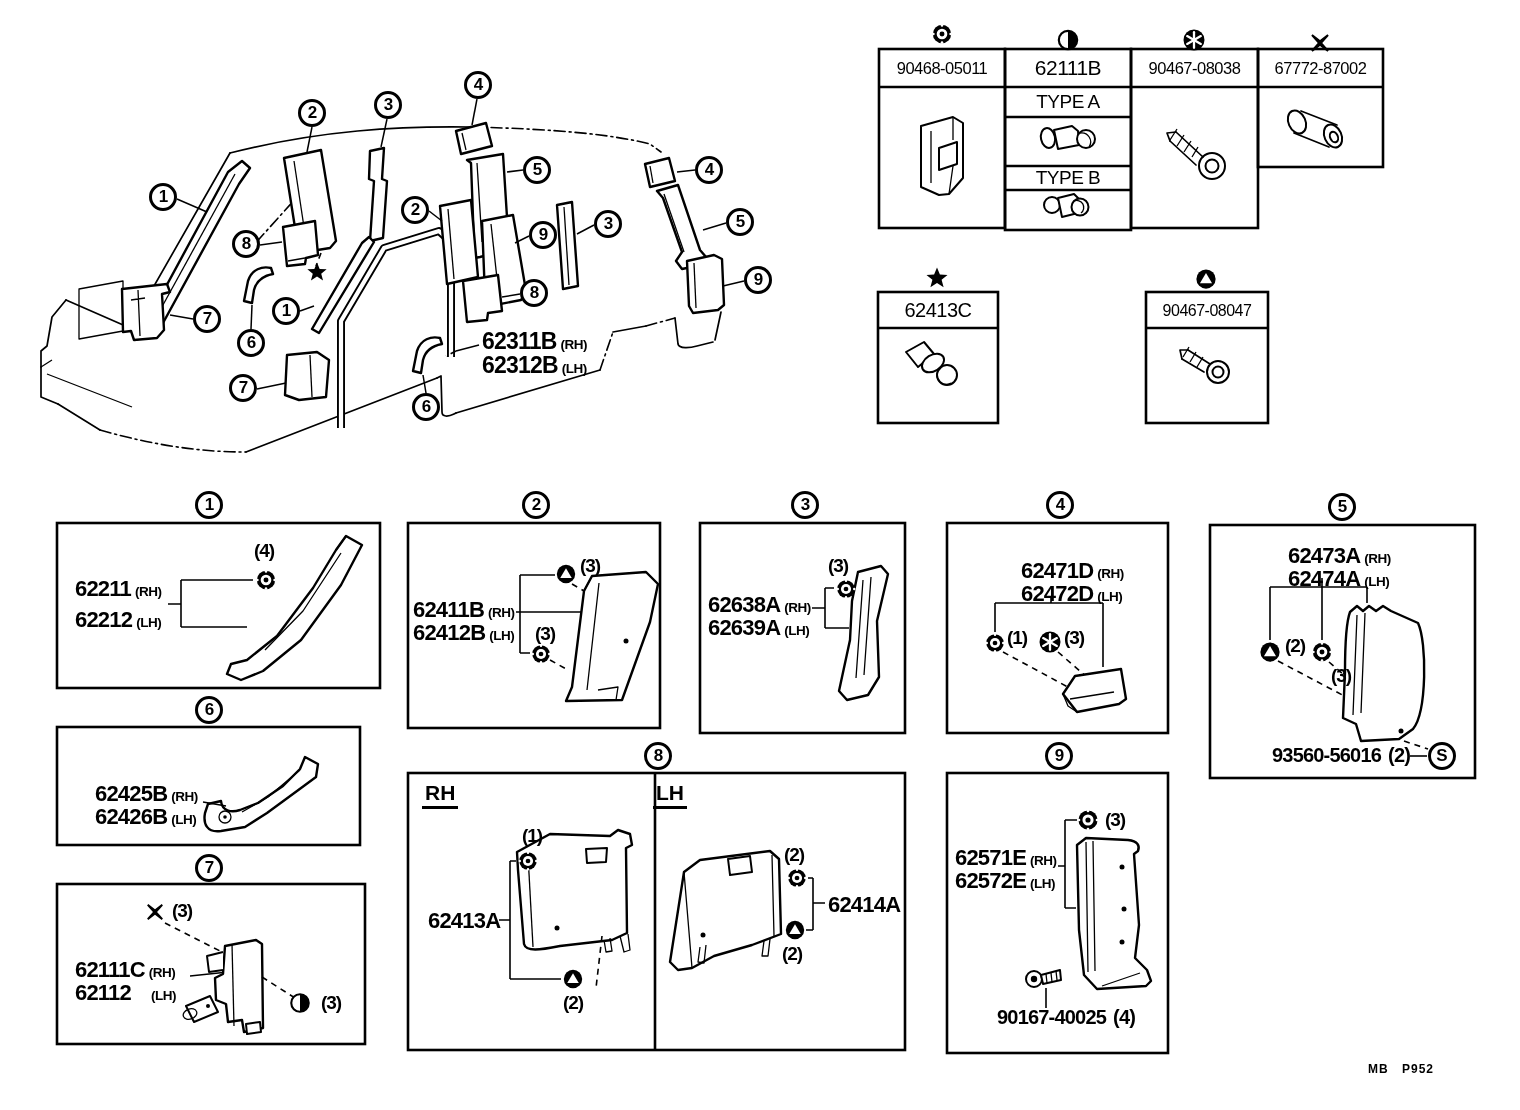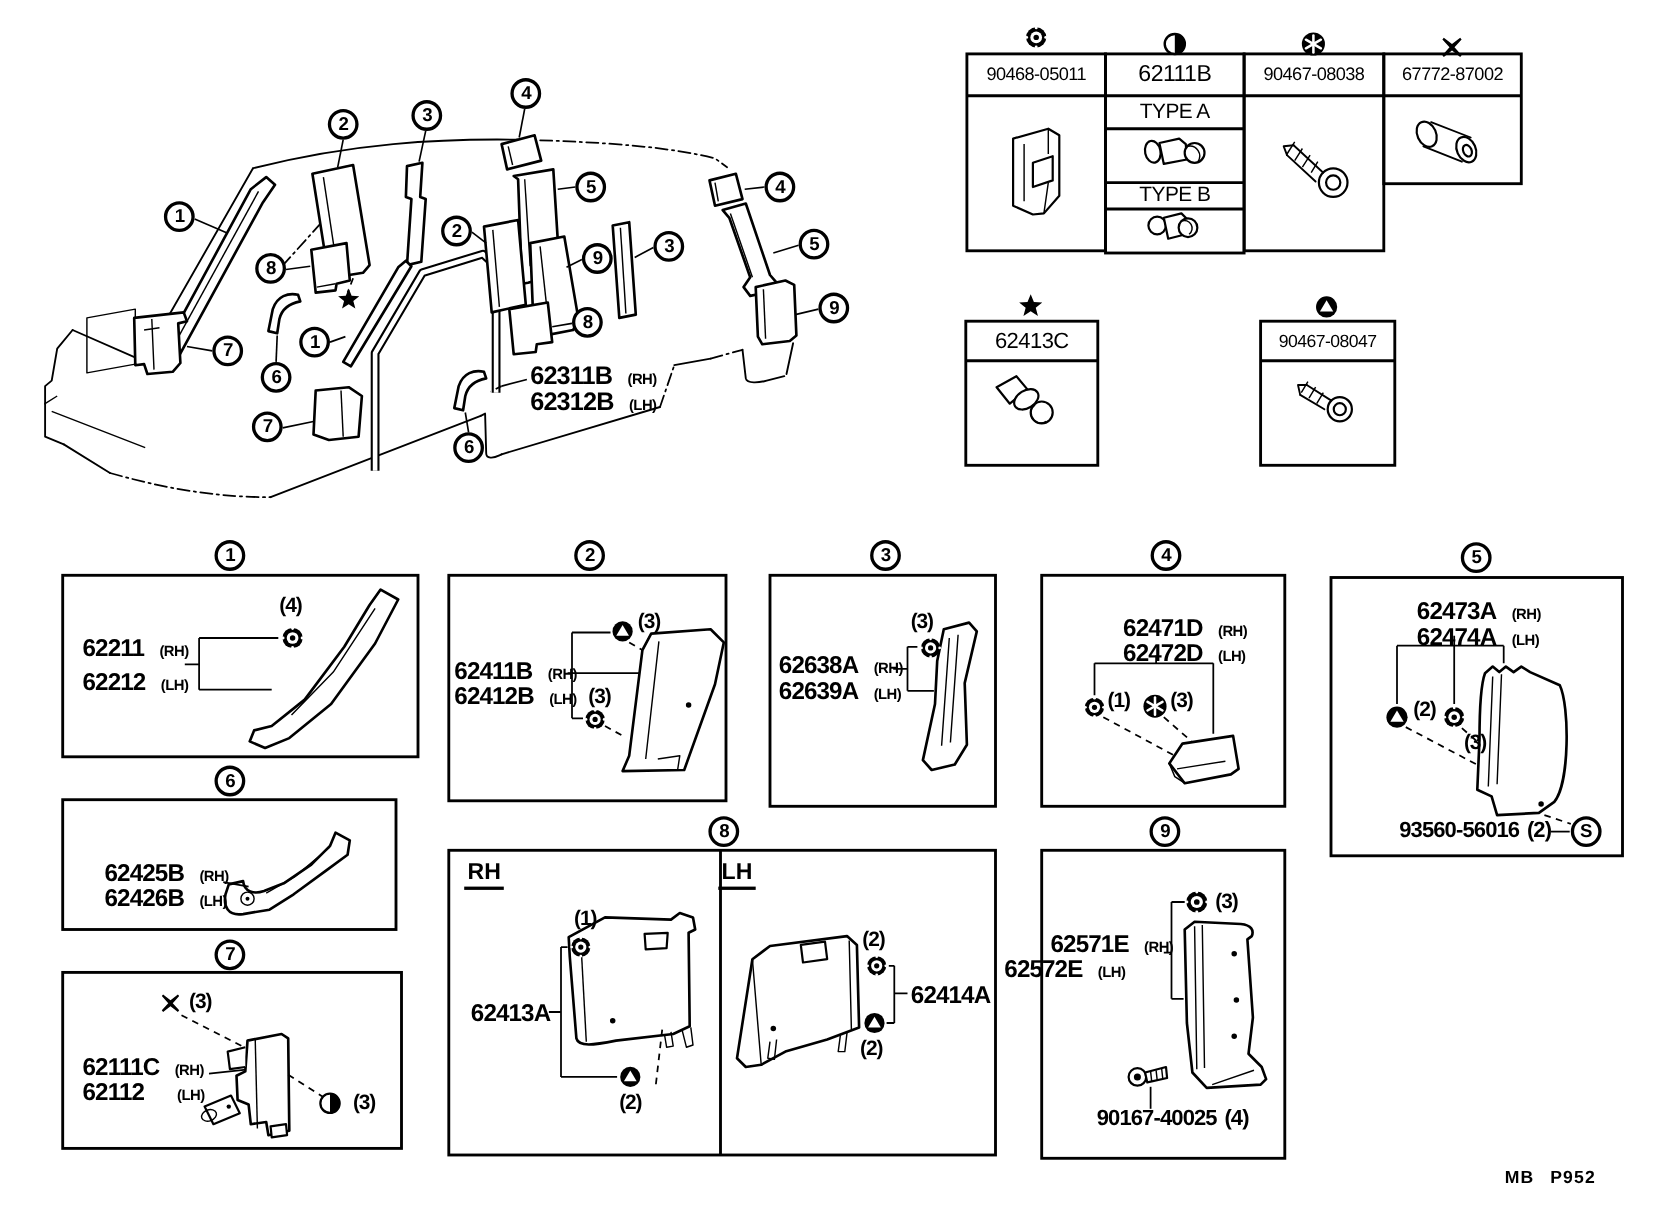--- a/index.html
+++ b/index.html
@@ -15,38 +15,38 @@
   .dsh{stroke:#000;stroke-width:1.6;fill:none;stroke-dasharray:6 5}
   .bx{stroke:#000;stroke-width:2.6;fill:none}
   .bk{stroke:#000;stroke-width:1.6;fill:none}
   .dw{stroke:#000;stroke-width:2;fill:#fff;stroke-linejoin:round}
   .dt{fill:#000;stroke:none}
   
   .callout{position:absolute;width:28px;height:28px;box-sizing:border-box;
            border:3px solid #000;border-radius:50%;background:#fff;
            transform:translate(-50%,-50%);display:flex;align-items:center;justify-content:center;
            font-weight:bold;font-size:17px;letter-spacing:-1px}
-  .plabel{position:absolute;white-space:nowrap;display:flex;align-items:baseline;gap:14px}
+  .plabel{position:absolute;white-space:nowrap;display:flex;align-items:baseline;gap:4px}
   .pnum{font-weight:bold;font-size:22px;letter-spacing:-0.8px}
   .pnum.big{font-size:23px}
   .pside{font-weight:bold;font-size:13.5px;letter-spacing:-0.5px}
   .pside.gap{margin-left:16px}
   .qty{position:absolute;transform:translate(-50%,-50%);font-weight:bold;font-size:19px;
        letter-spacing:-1px;white-space:nowrap}
   .icon{position:absolute;transform:translate(-50%,-50%)}
   .thead{position:absolute;display:flex;align-items:center;justify-content:center;
          font-weight:normal;white-space:nowrap;letter-spacing:-0.5px}
   .sect-head{position:absolute;font-weight:bold;font-size:21px;border-bottom:3.5px solid #000;
              padding:0 3px 1px;letter-spacing:0}
   .s-circle{position:absolute;transform:translate(-50%,-50%);width:28px;height:28px;
             border:3px solid #000;border-radius:50%;font-weight:bold;font-size:17px;
             display:flex;align-items:center;justify-content:center;box-sizing:border-box;background:#fff}
   .slabel{position:absolute;font-weight:bold;font-size:20px;letter-spacing:-0.8px;white-space:nowrap;
           display:flex;gap:7px}
-  .footer{position:absolute;font-weight:bold;font-size:16px;letter-spacing:1px;word-spacing:9px}
+  .footer{position:absolute;font-weight:bold;font-size:12px;letter-spacing:1px;word-spacing:9px}
 </style>
 </head>
 <body>
 
 <svg width="0" height="0" style="position:absolute" aria-hidden="true">
   <defs>
     <symbol id="sym-grommet" viewBox="0 0 24 24">
       <circle cx="12" cy="12" r="10" fill="#000"></circle>
       <circle cx="12" cy="12" r="5.8" fill="#fff"></circle>
       <circle cx="12" cy="12" r="2.7" fill="#000"></circle>
@@ -523,21 +523,21 @@
   <span class="qty" style="left:792px;top:954px">(2)</span>
 
   <svg class="icon" style="left:1088px;top:820px;width:23px;height:23px">
       <use href="#sym-grommet"></use>
     </svg>
   <span class="qty" style="left:1115px;top:820px">(3)</span>
   <div class="plabel" style="left:955px;top:845px">
     <span class="pnum">62571E</span>
     <span class="pside">(RH)</span>
   </div>
-  <div class="plabel" style="left:913px;top:868px">
+  <div class="plabel" style="left:955px;top:868px">
     <span class="pnum">62572E</span>
     <span class="pside">(LH)</span>
   </div>
   <div class="slabel" style="left:997px;top:1006px">
     <span>90167-40025</span>
     <span>(4)</span>
   </div>
 
   <div class="footer" style="left:1368px;top:1062px">MB P952</div>
 </div>

